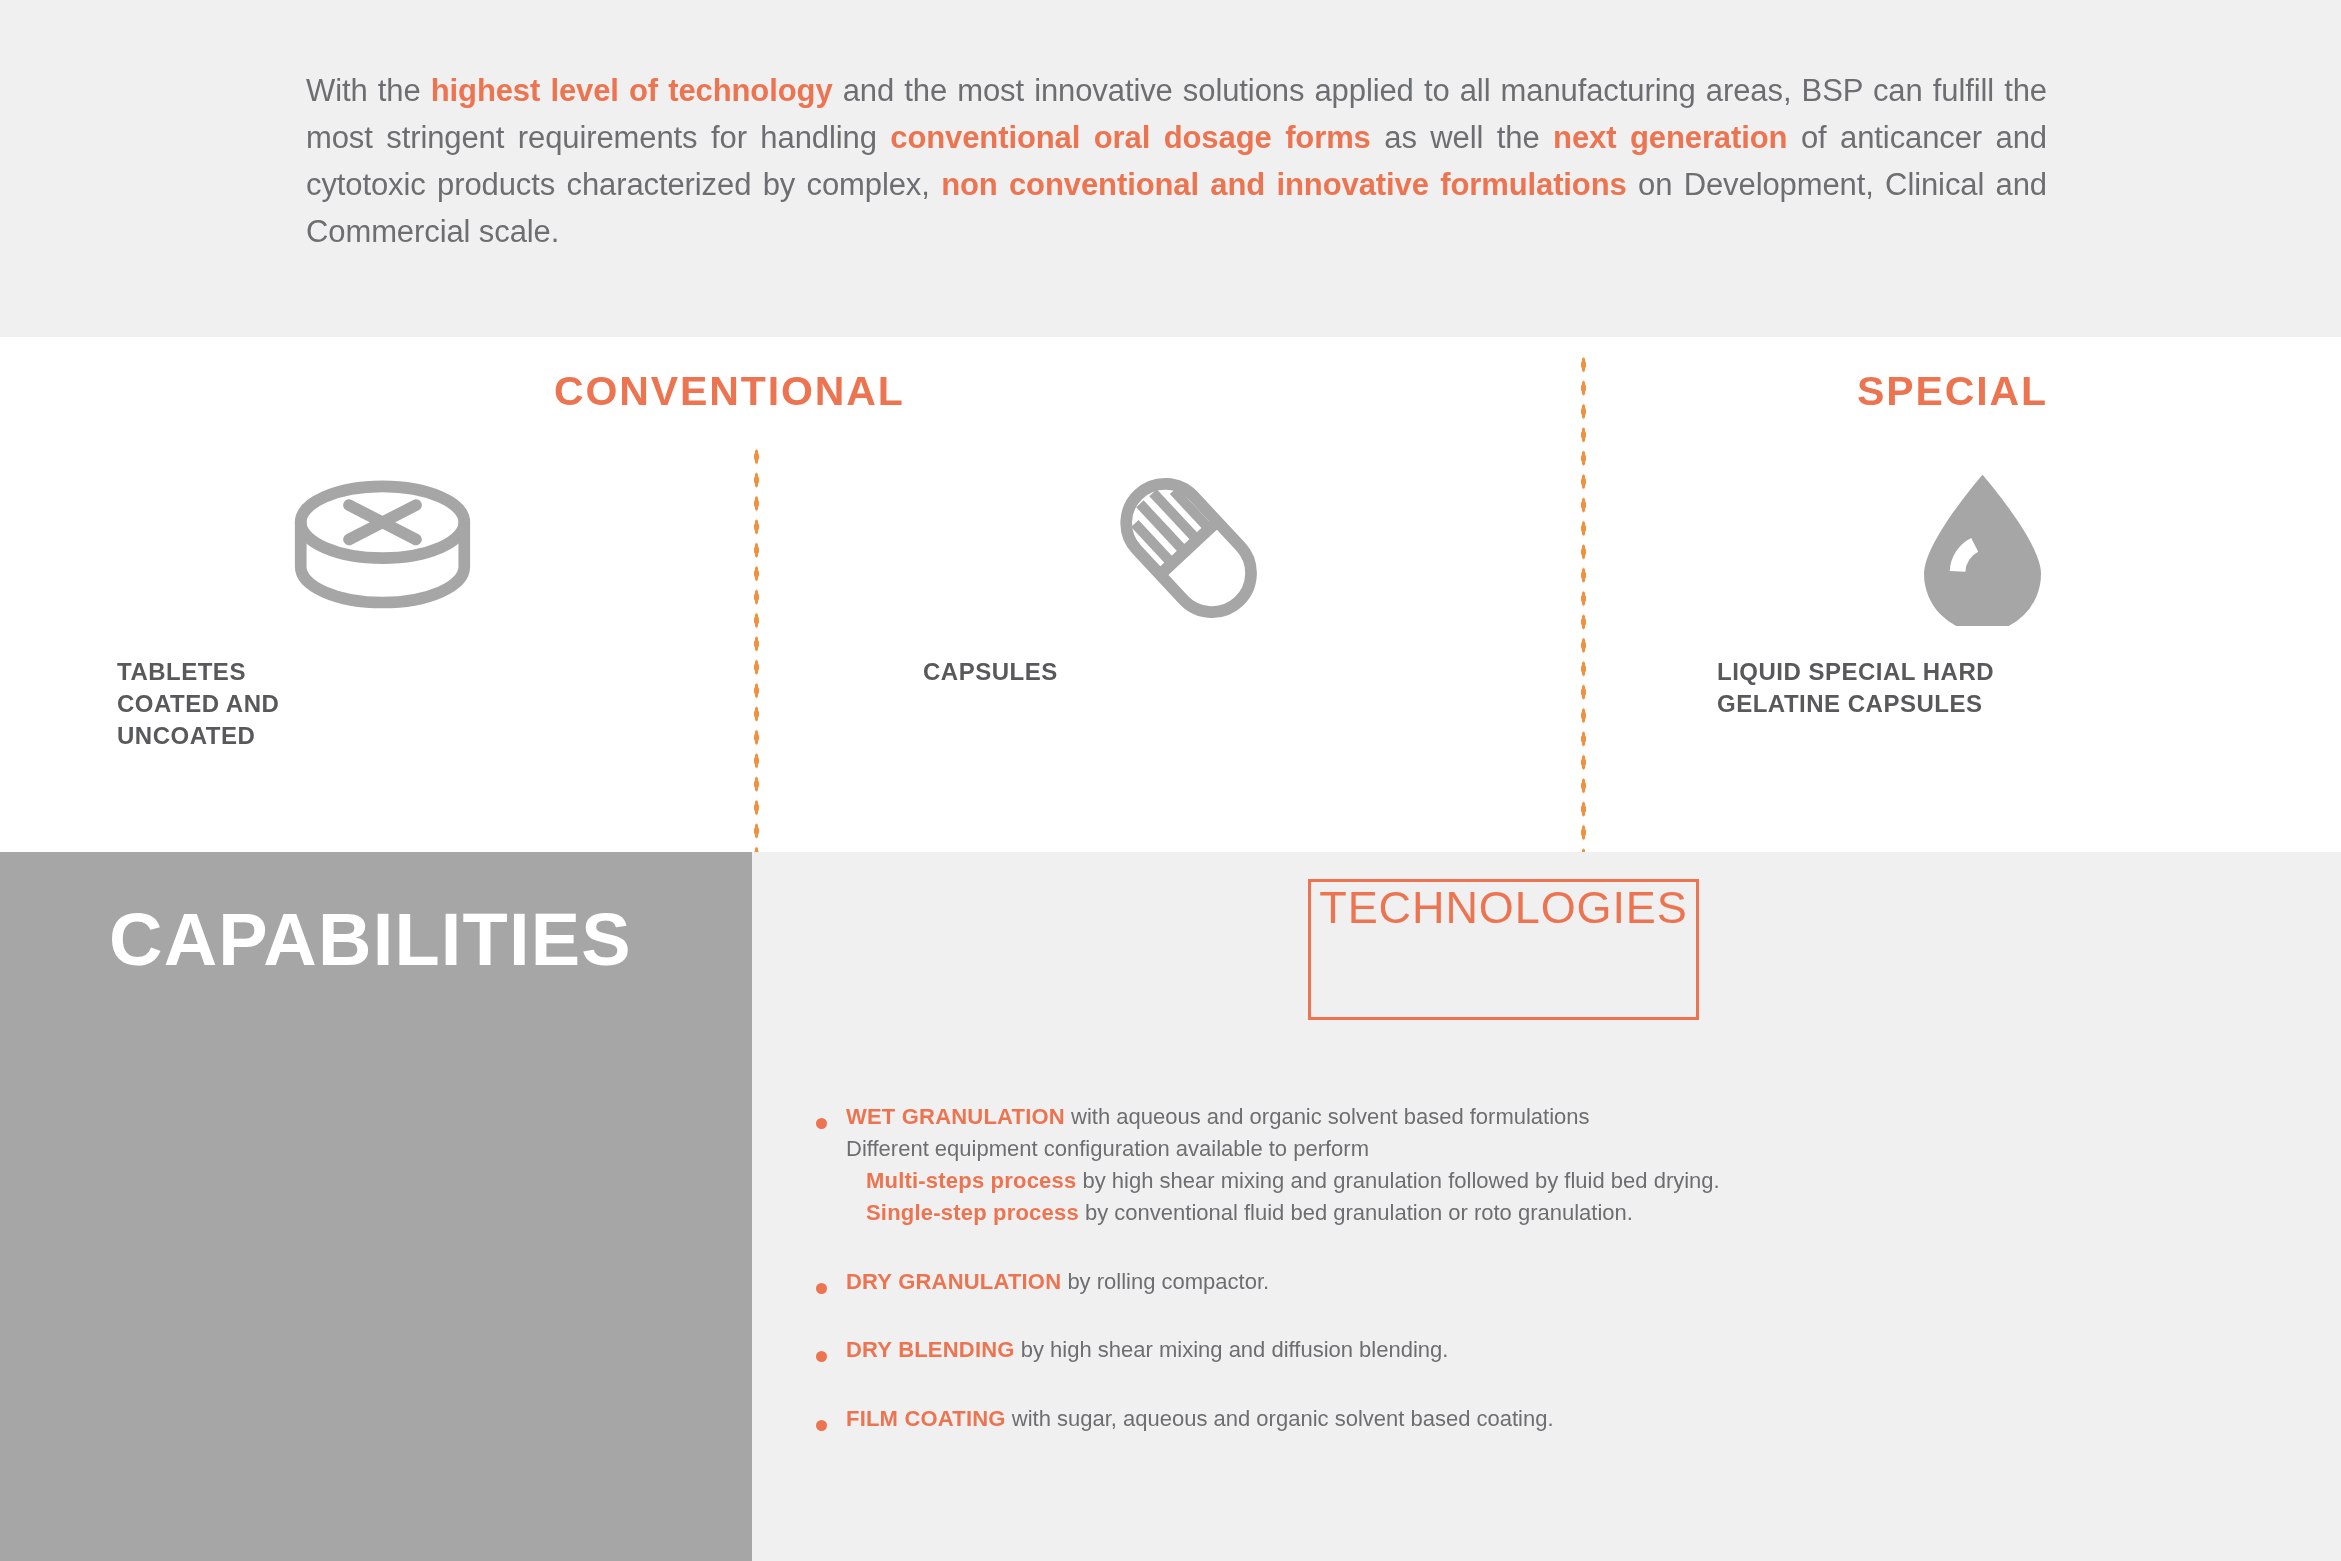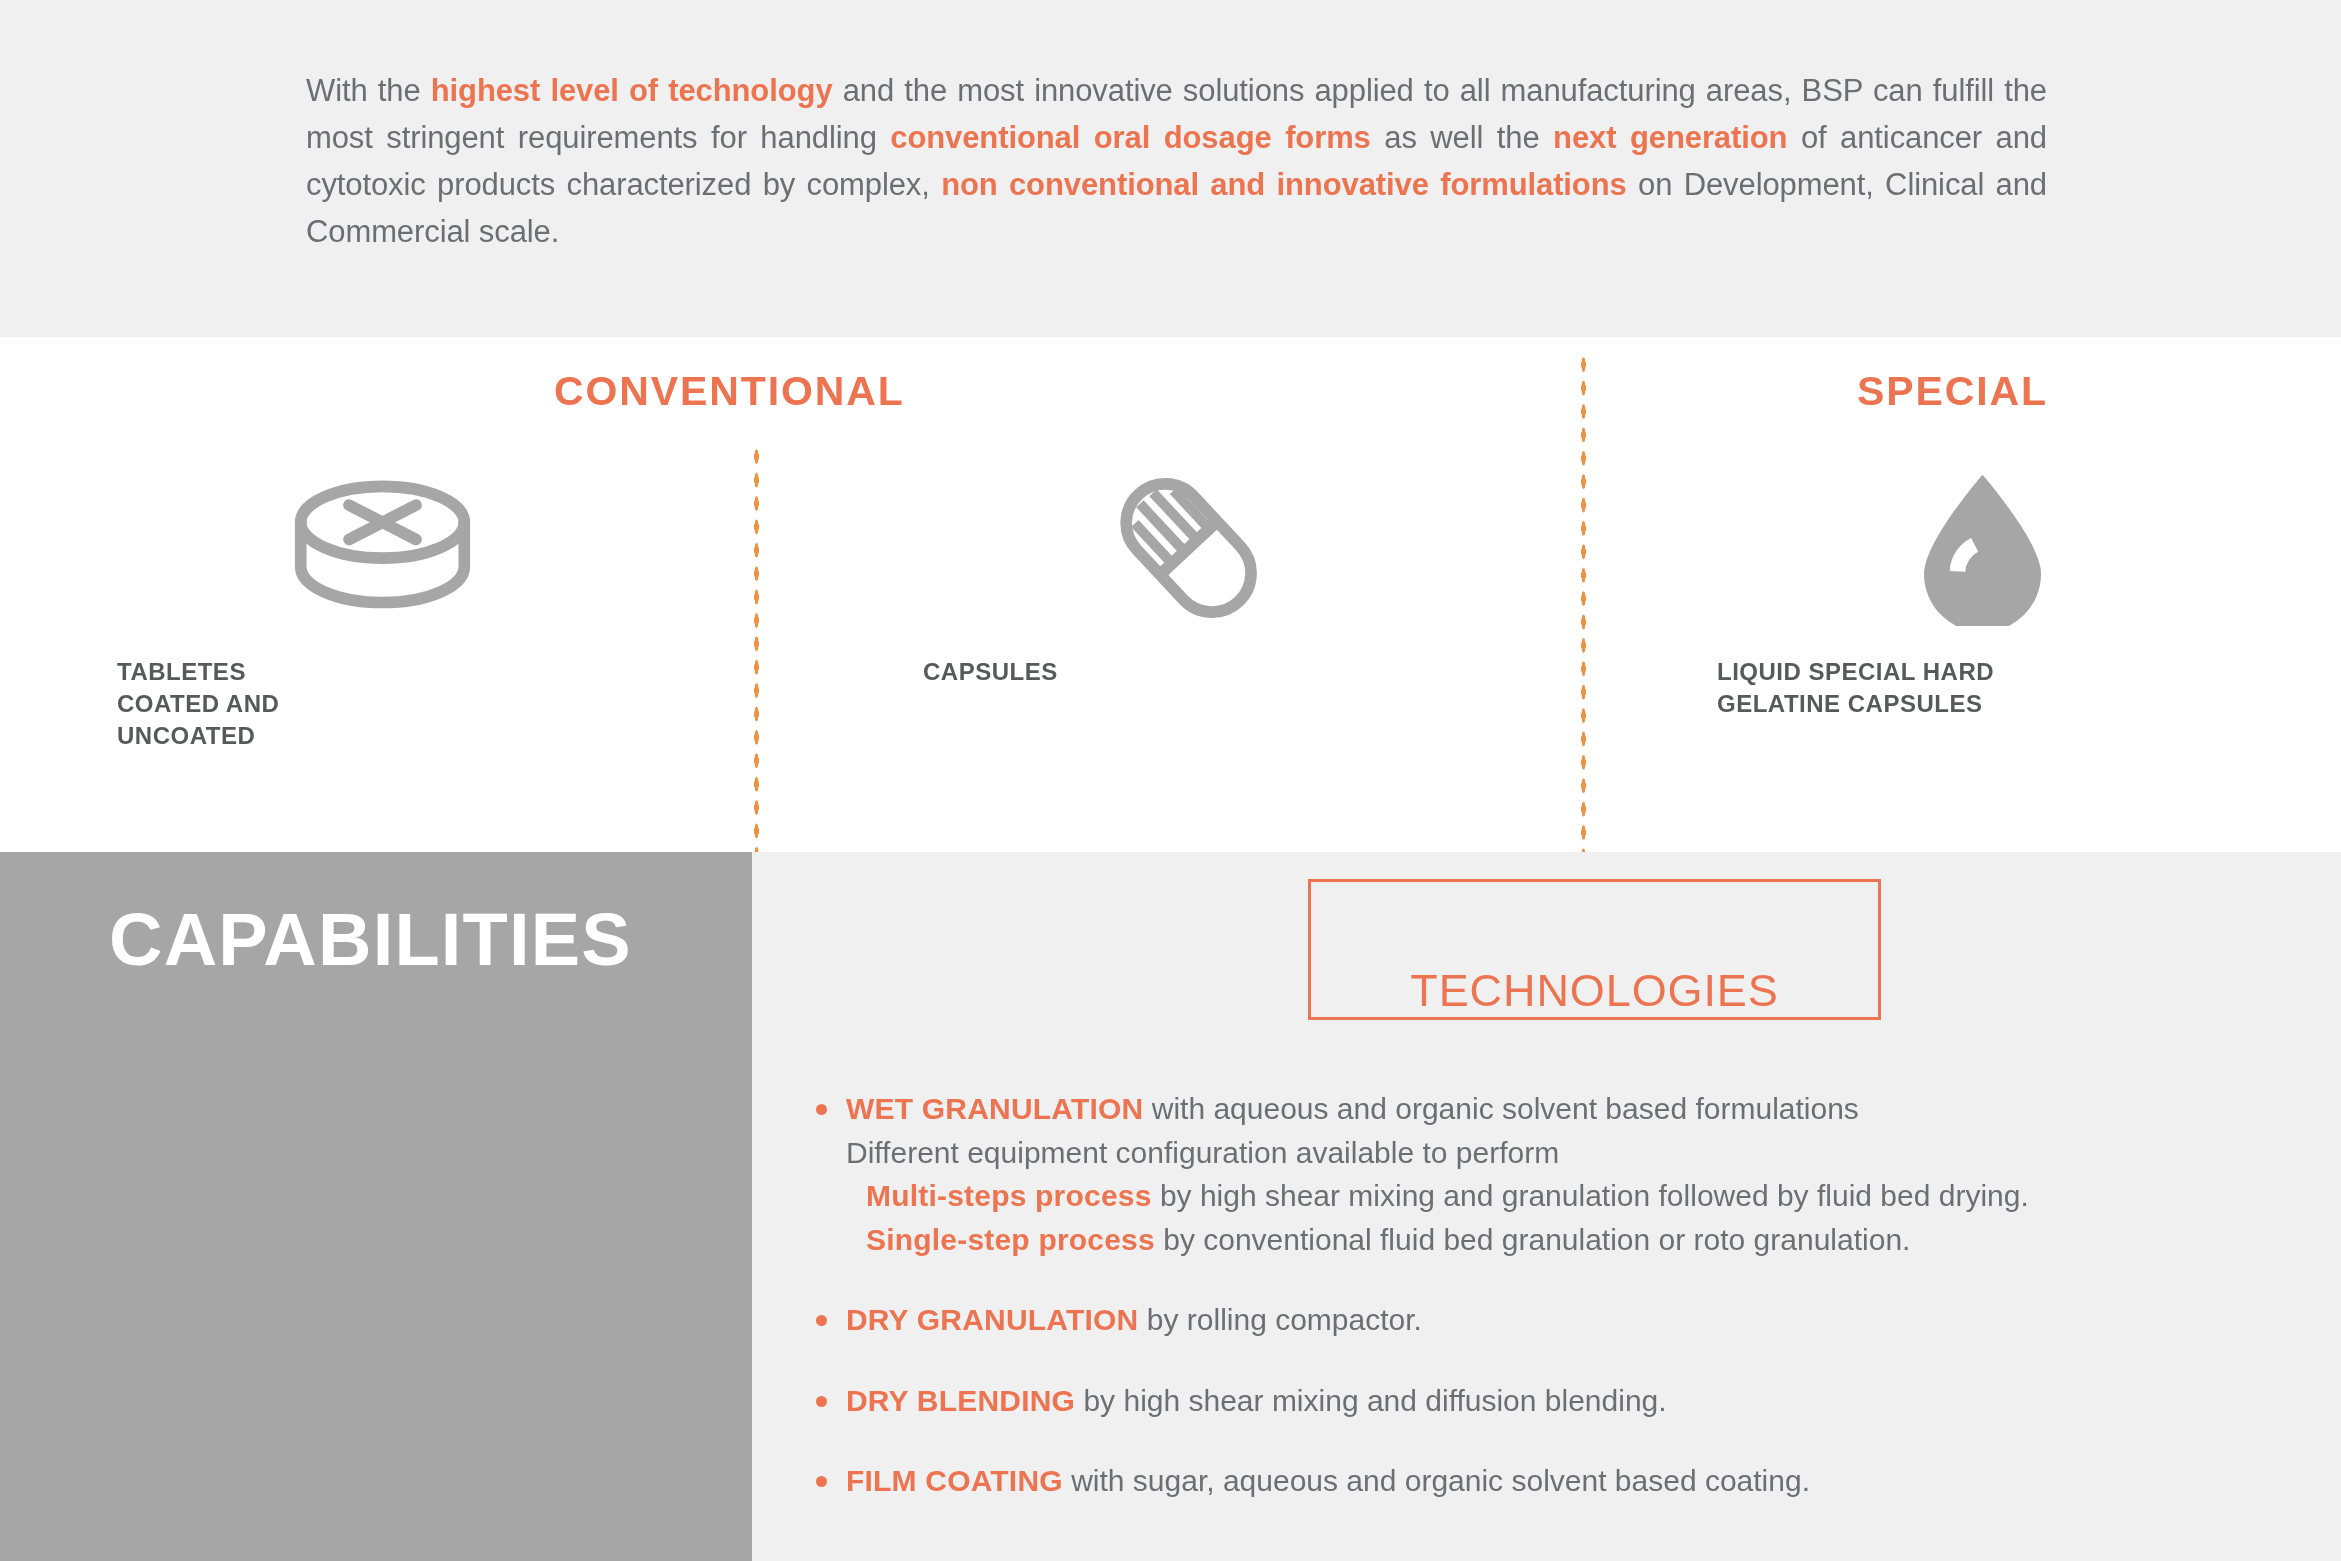--- a/index.html
+++ b/index.html
@@ -120,48 +120,49 @@
     font-weight: 700;
     color: #ffffff;
     letter-spacing: 1.2px;
     white-space: nowrap;
   }
 
   .tech-box {
     position: absolute;
     left: 1308px;
     top: 879px;
-    width: 573px;
+    width: 391px;
     height: 141px;
     border: 3.1px solid #ec7450;
     box-sizing: border-box;
     display: flex;
-    align-items: flex-end;
+    align-items: flex-start;
     justify-content: center;
   }
   .tech-box-label {
     font-size: 45px;
     font-weight: 400;
     color: #ec7450;
     letter-spacing: 0.9px;
   }
 
   .tech-list {
     position: absolute;
     left: 816px;
     top: 1087px;
     width: 1421px;
   }
   .tech-item {
     position: relative;
     margin-bottom: 37px;
-    font-size: 30px;
+    font-size: 22px;
     line-height: 1.45;
     color: #6d6e71;
     font-weight: 300;
+    margin-top: 14px;
   }
   .tech-item:last-child { margin-bottom: 0; }
   .bullet-dot {
     position: absolute;
     left: 0;
     top: 17px;
     width: 11px;
     height: 11px;
     border-radius: 50%;
     background: #ec7450;

